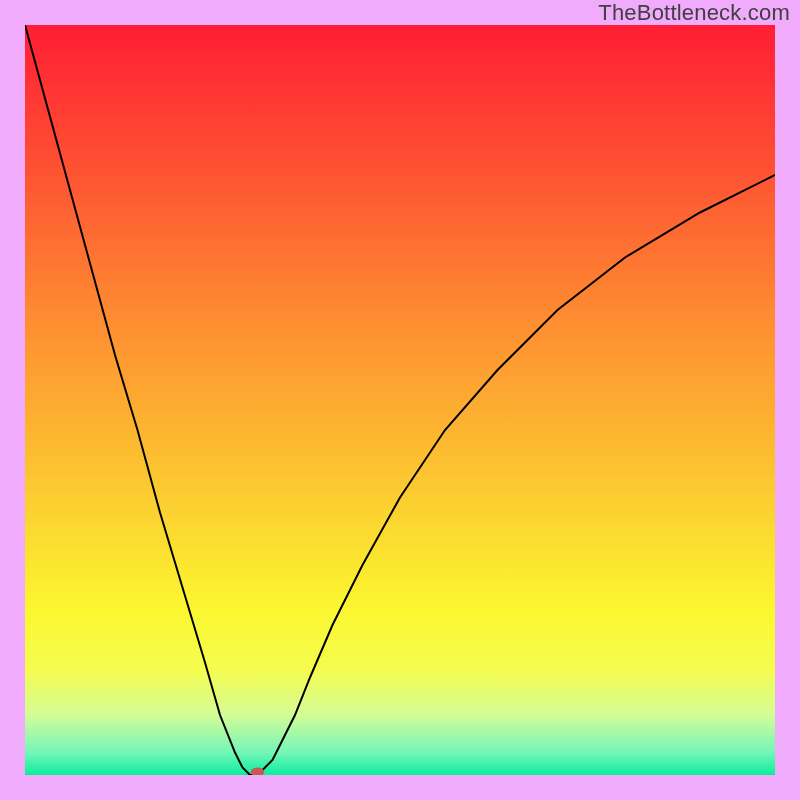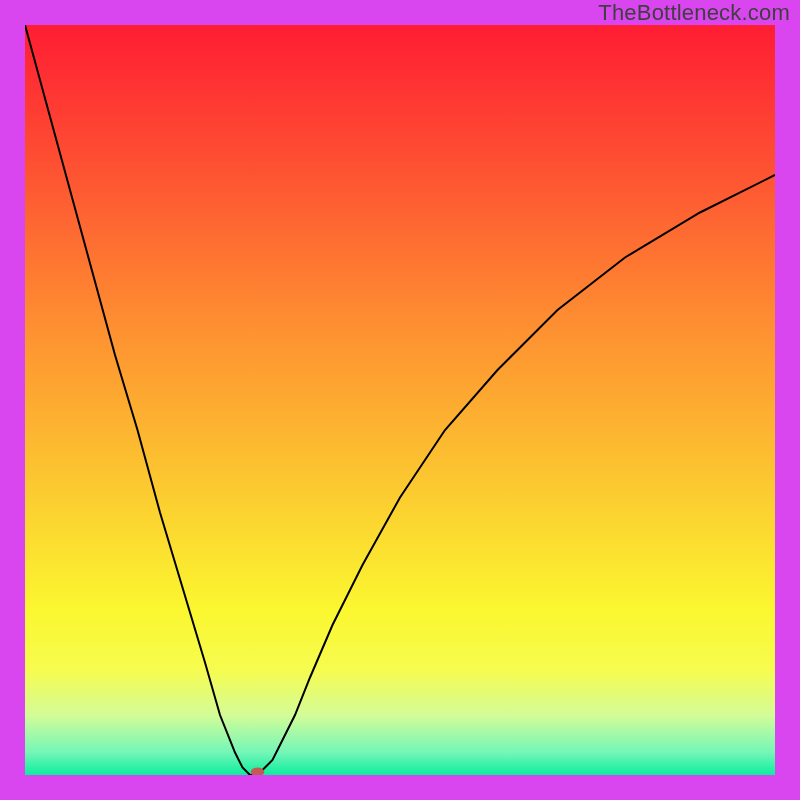--- a/index.html
+++ b/index.html
@@ -9,21 +9,21 @@
     height: 800px;
     overflow: hidden;
     background: #000;
     font-family: Arial, Helvetica, sans-serif;
   }
   .frame {
     position: absolute;
     left: 0; top: 0;
     width: 800px;
     height: 800px;
-    background: #d946ef;
+    background: #f0abfc;
   }
   .watermark {
     position: absolute;
     top: 0;
     right: 10px;
     font-size: 22px;
     font-weight: 500;
     color: #3f3f3f;
     letter-spacing: 0.2px;
     user-select: none;

